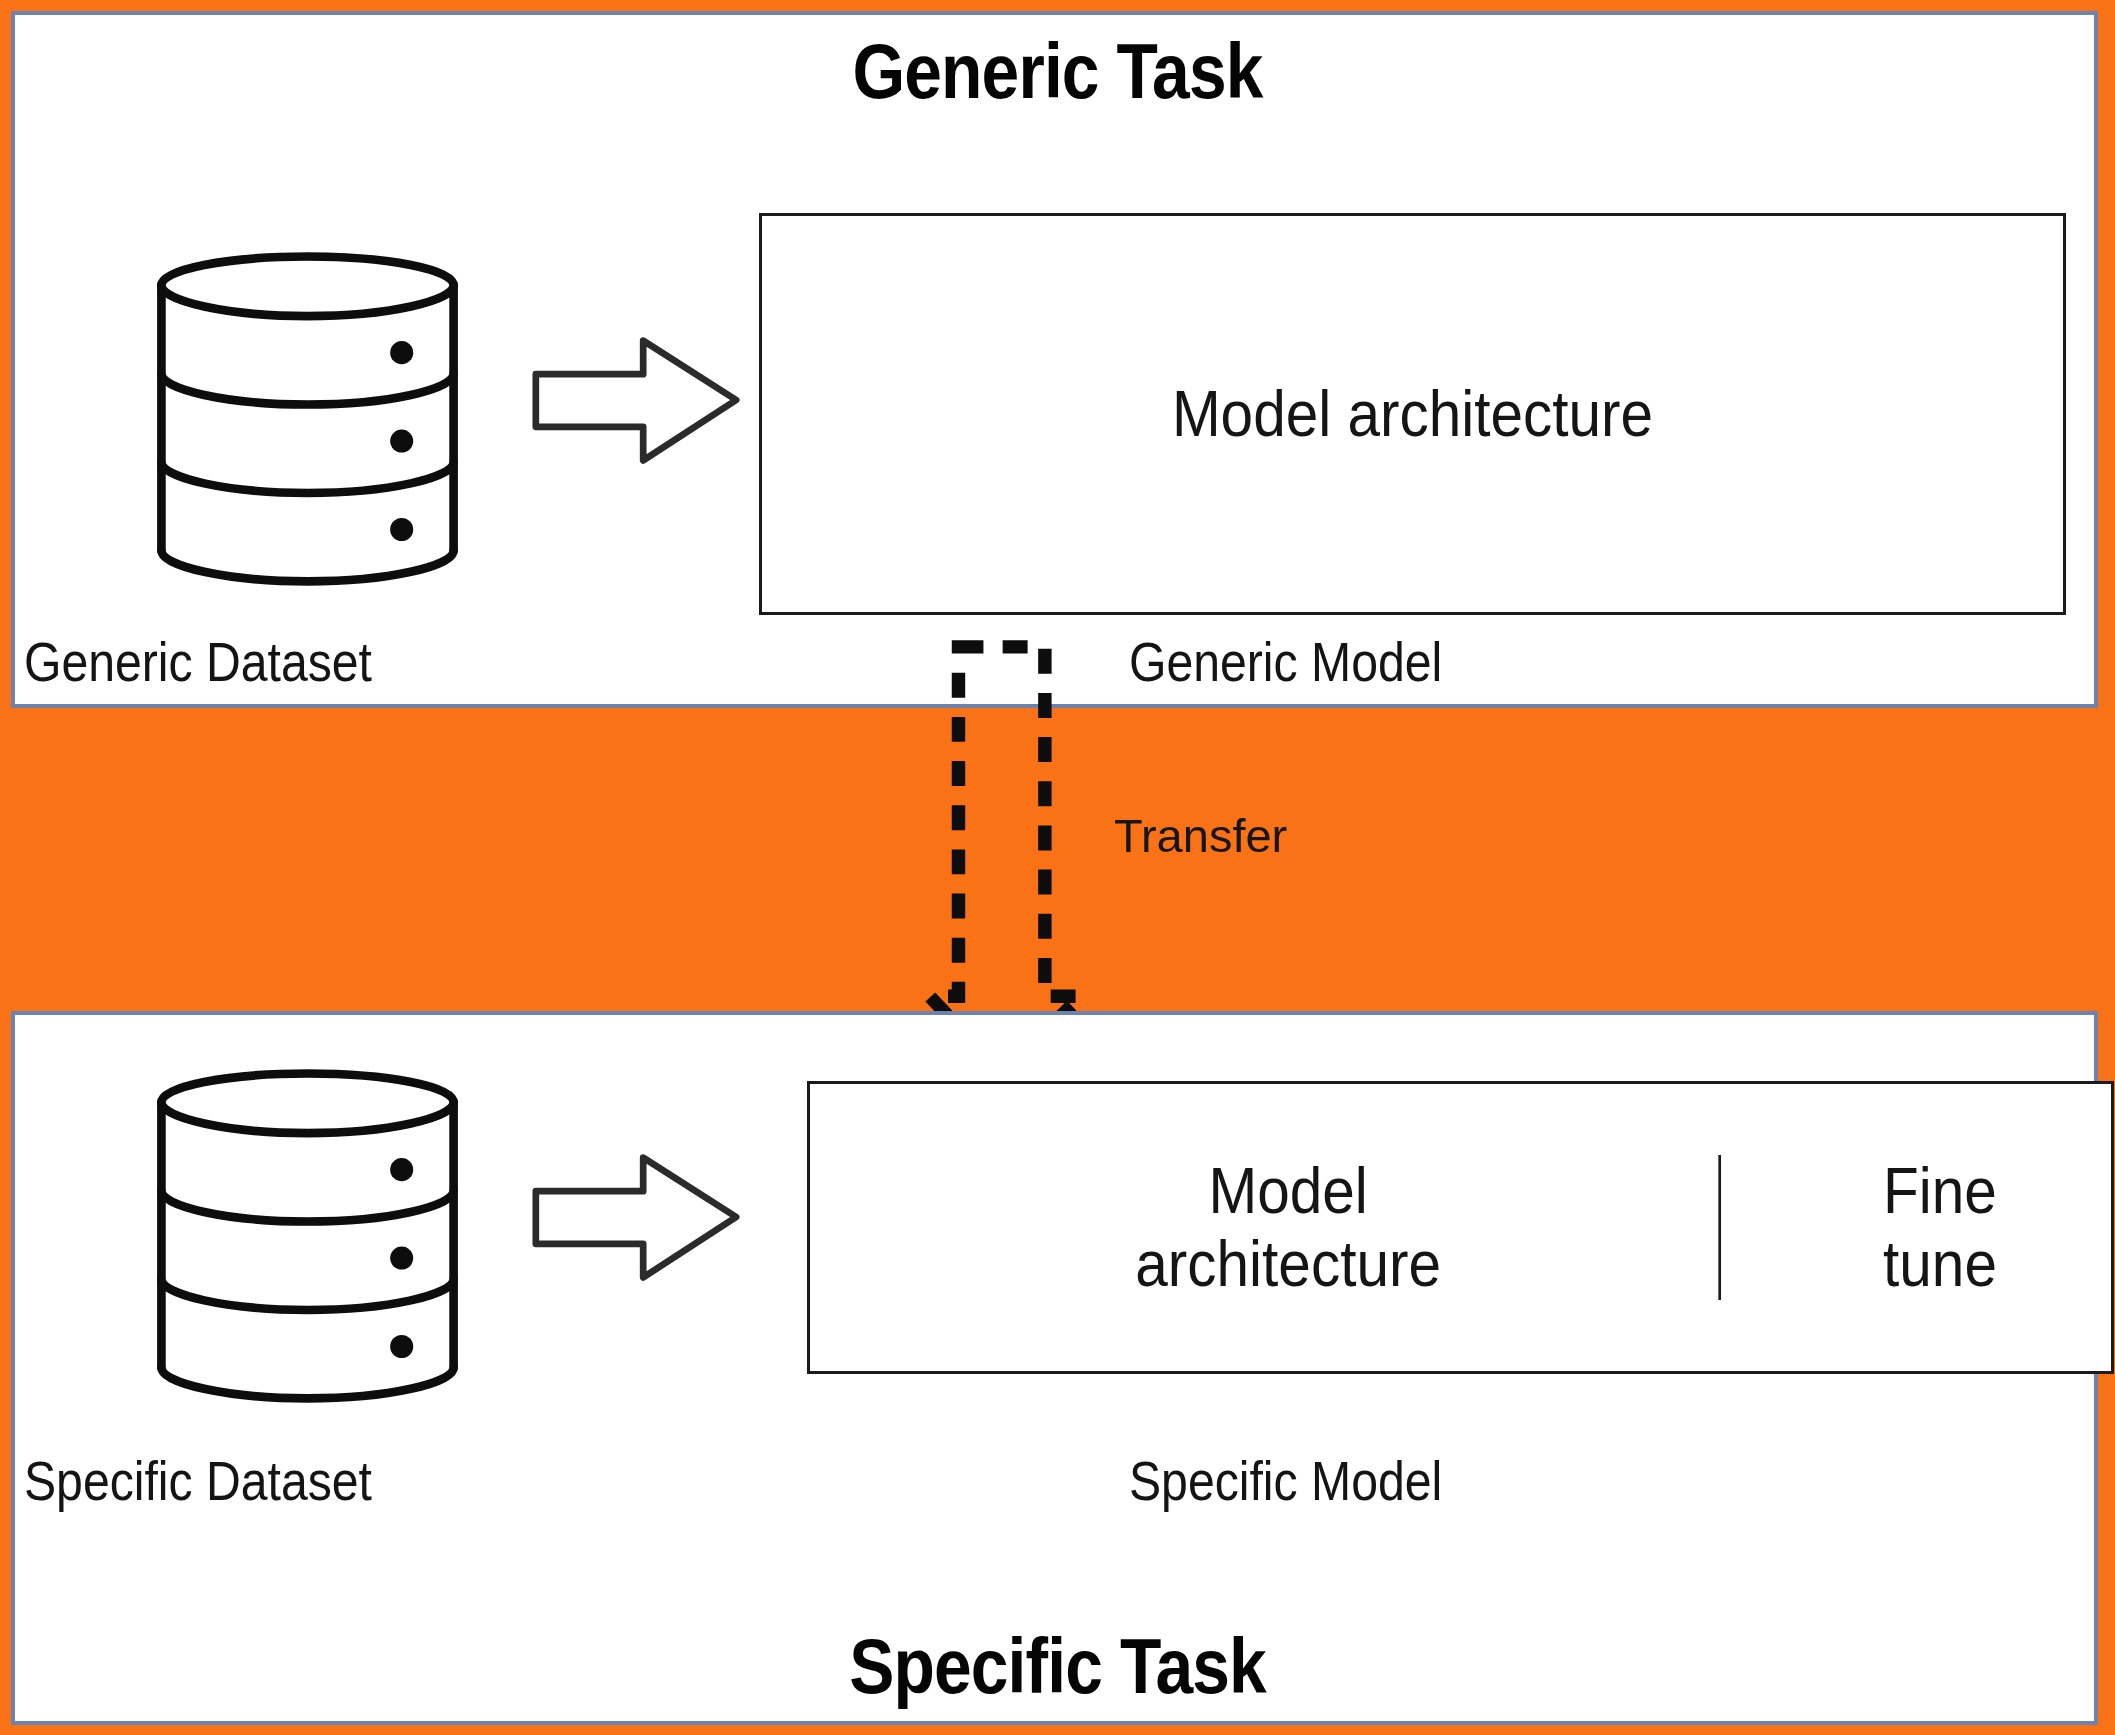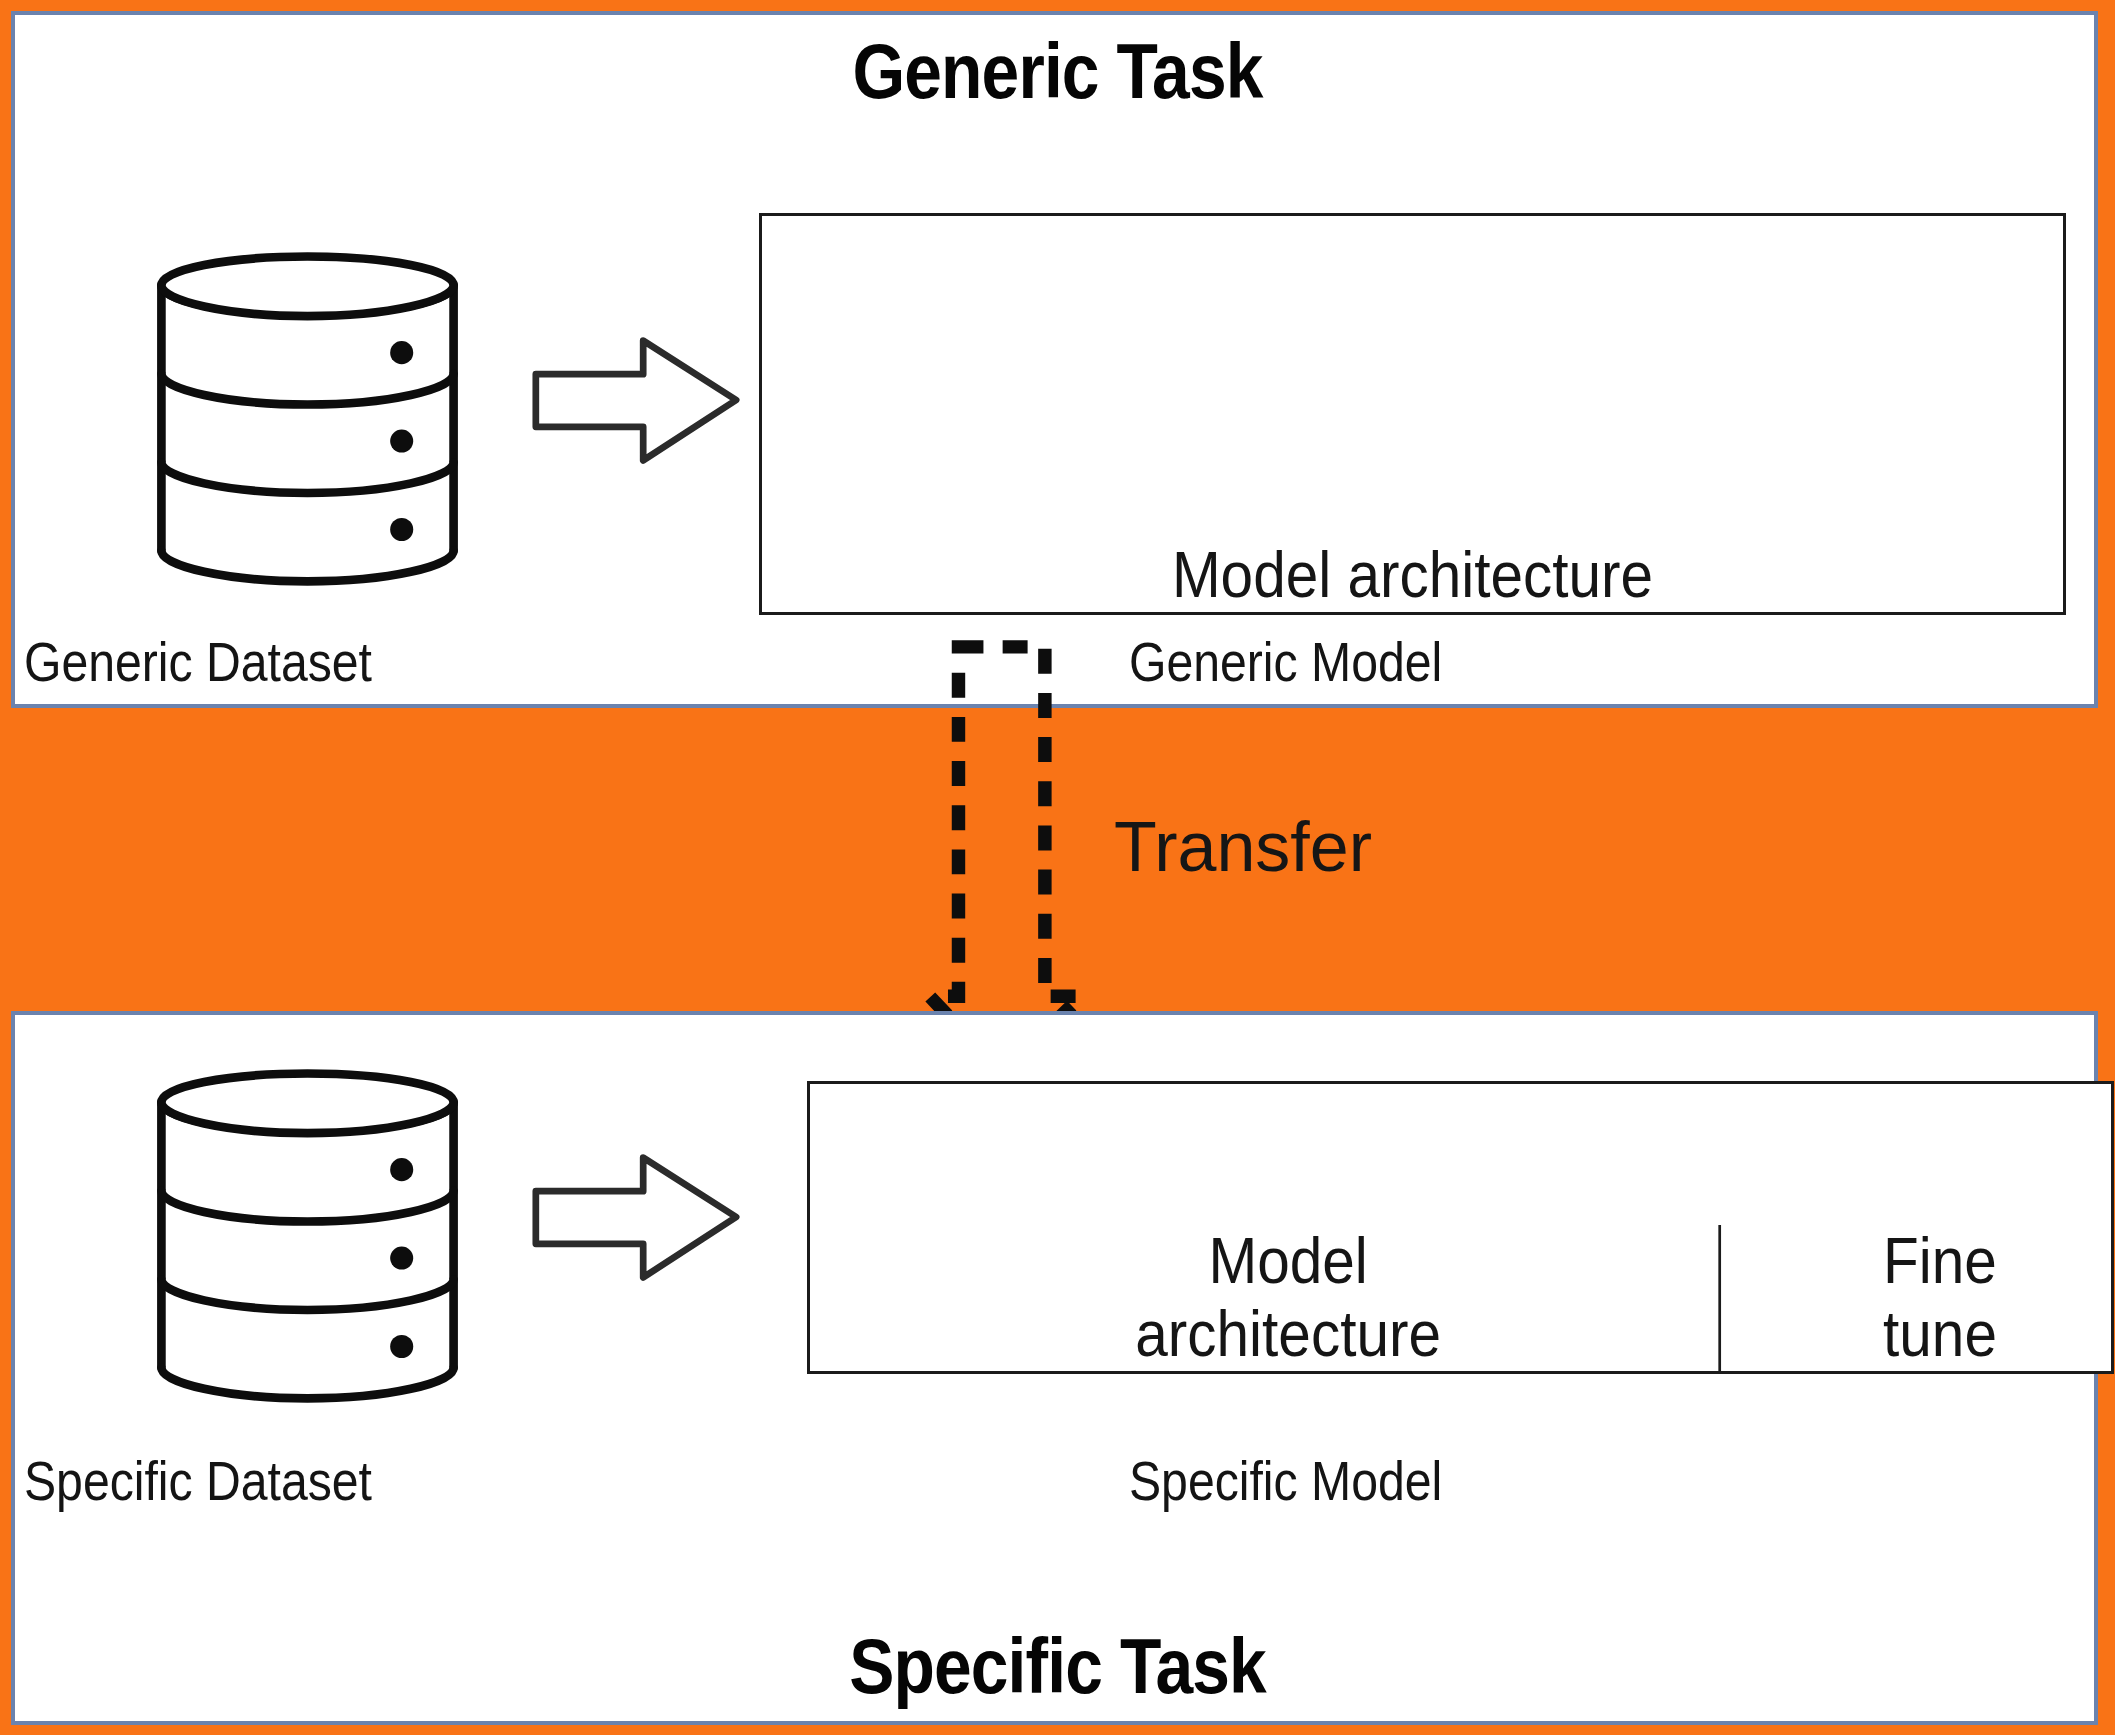--- a/index.html
+++ b/index.html
@@ -45,21 +45,21 @@
   #specific-task-title { left: 0; top: 1628px; }
 
   
   .model-box {
     position: absolute;
     box-sizing: border-box;
     border: 3.8px solid #1b1b1b;
     background: #ffffff;
     display: flex;
     flex-direction: row;
-    align-items: flex-end;
+    align-items: center;
   }
   #generic-model-box  { left: 759px; top: 213px;  width: 1307px; height: 402px; }
   #specific-model-box { left: 759px; top: 1081px; width: 1307px; height: 293px; margin-left: 48px; }
 
   .model-cell {
     display: flex;
     align-items: center;
     justify-content: center;
     text-align: center;
     font-size: 65px;
@@ -91,21 +91,21 @@
   #generic-dataset-label  { left: 24px;   top: 634px; }
   #generic-model-caption  { left: 1129px; top: 634px; }
   #specific-dataset-label { left: 24px;   top: 1453px; }
   #specific-model-caption { left: 1129px; top: 1453px; }
 
   
   #transfer-label {
     position: absolute;
     left: 1114px;
     top: 812px;
-    font-size: 70px;
+    font-size: 47px;
     line-height: 1;
     color: #161616;
     white-space: nowrap;
   }
 
   
   .gfx { position: absolute; }
   #db-generic   { left: 144px; top: 245px;  width: 327px; height: 346px; }
   #db-specific  { left: 144px; top: 1062px; width: 327px; height: 346px; }
   #arrow-generic  { left: 528px; top: 331px;  width: 216px; height: 139px; }

